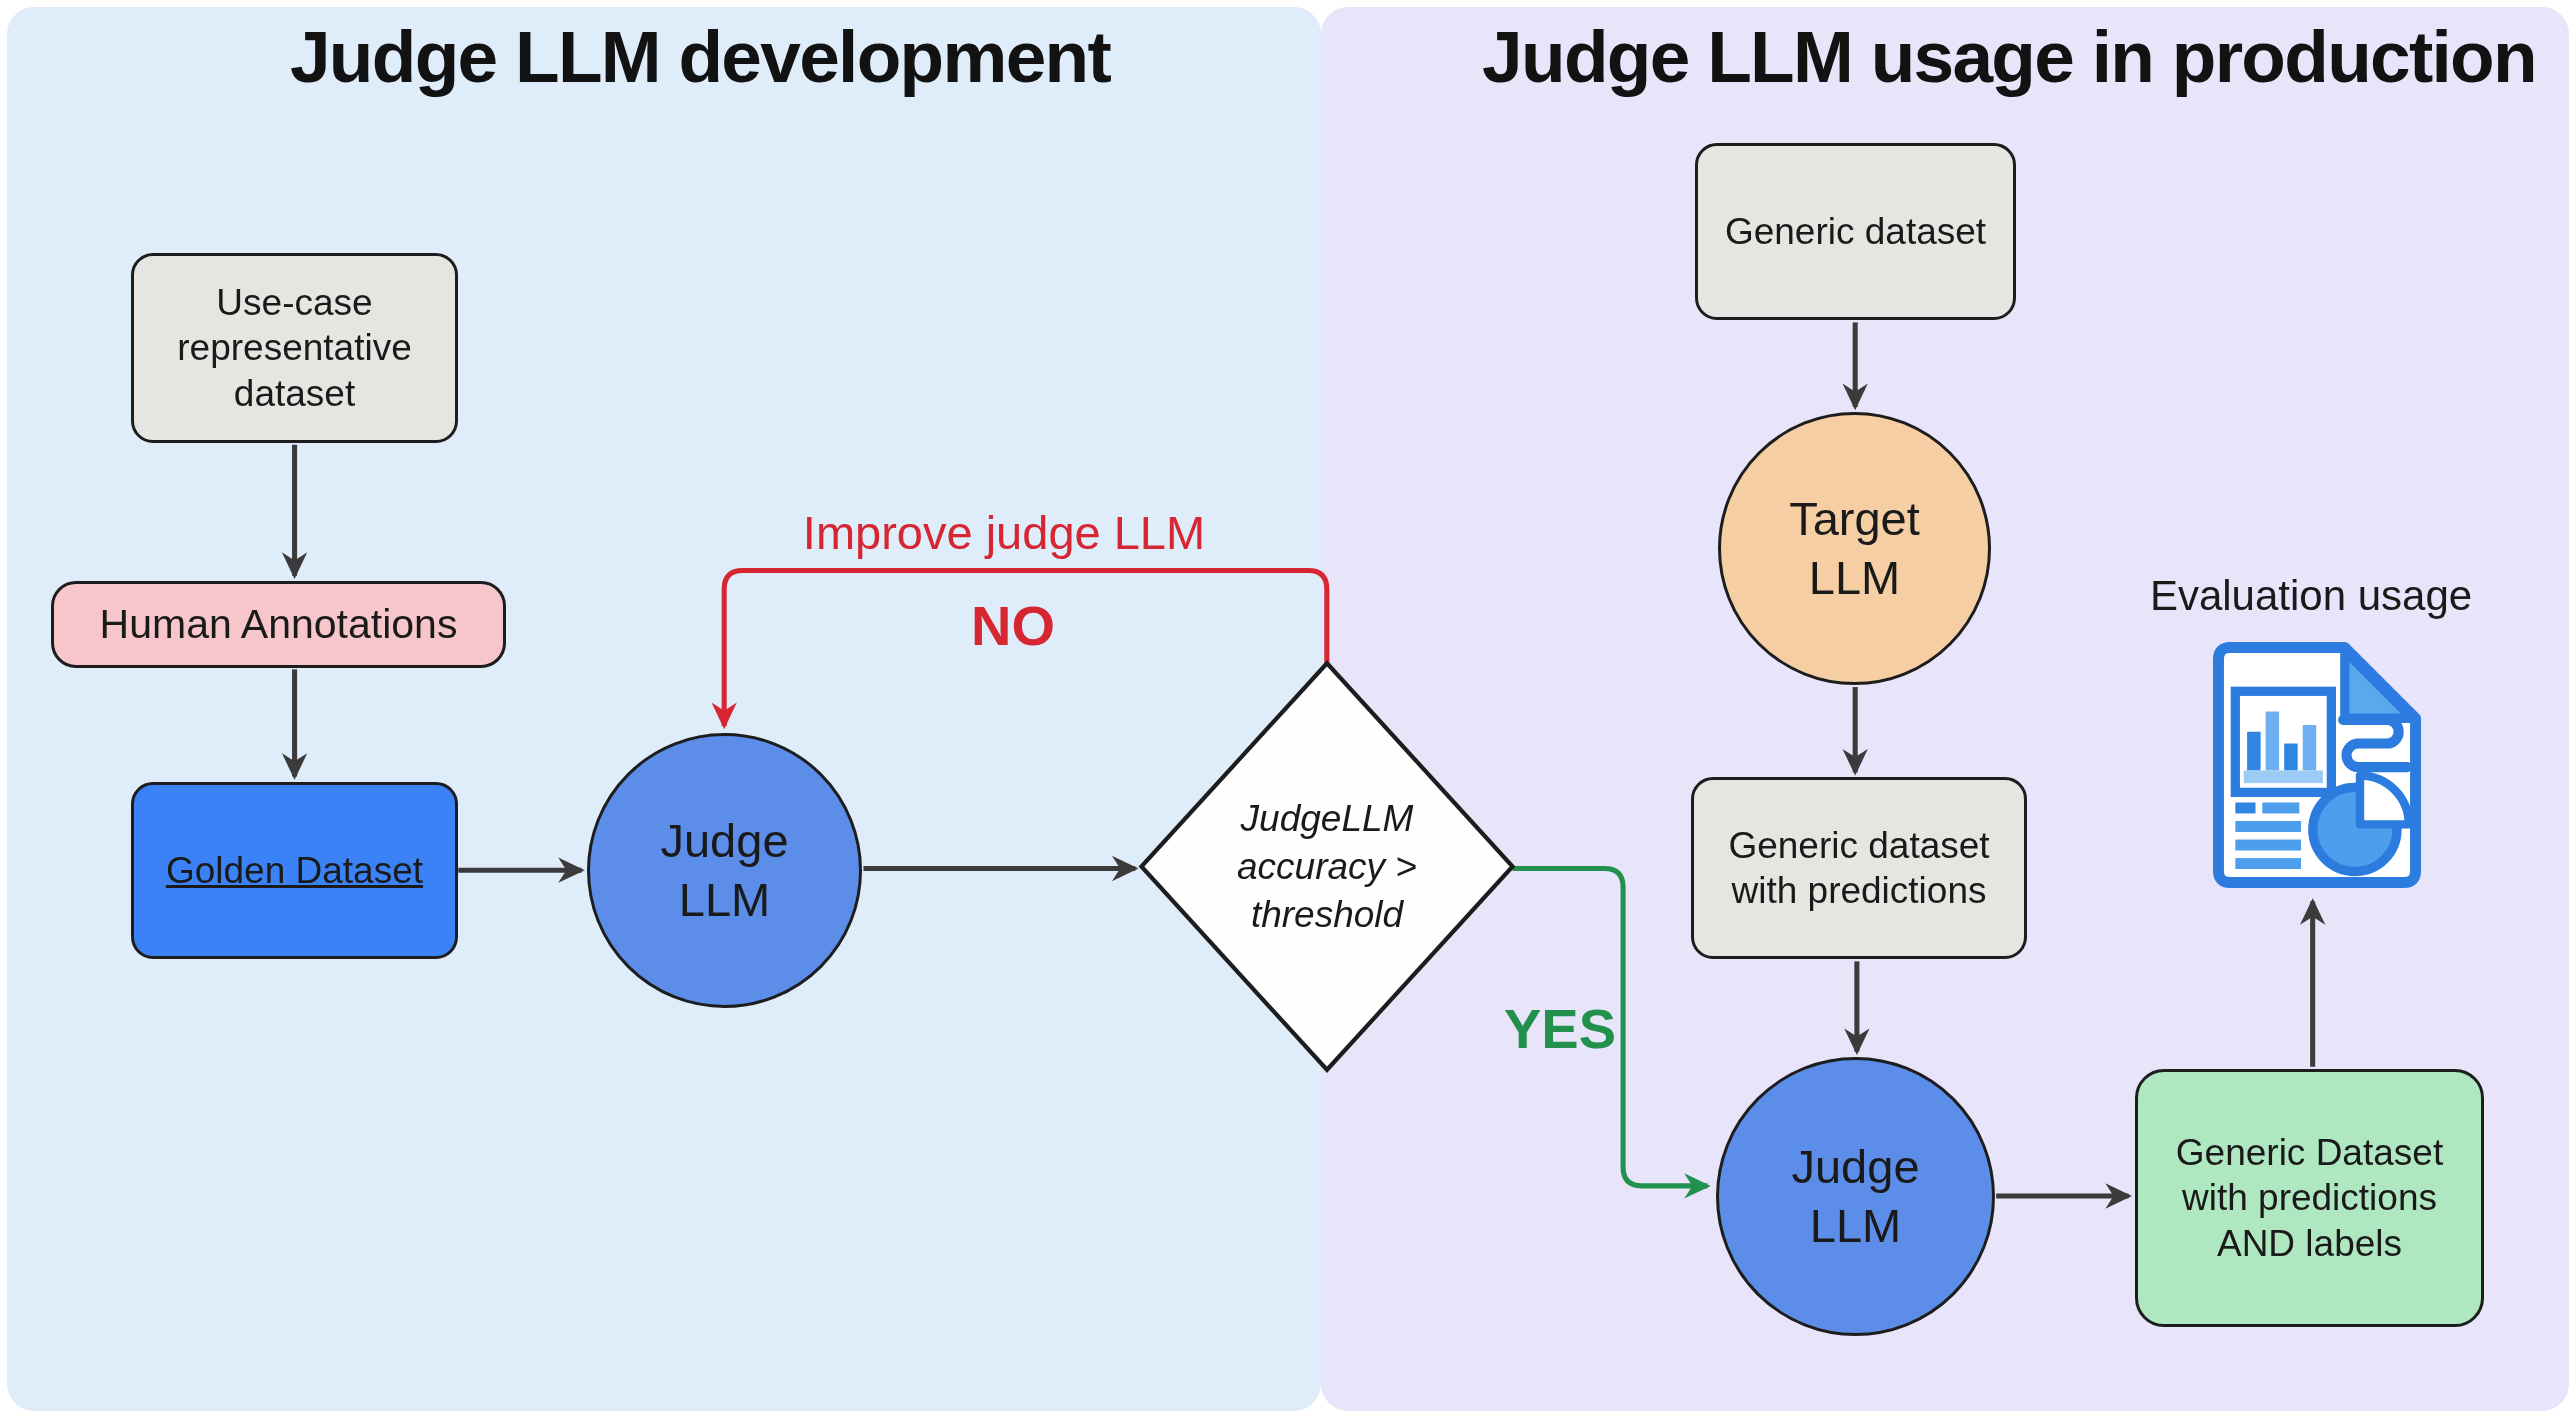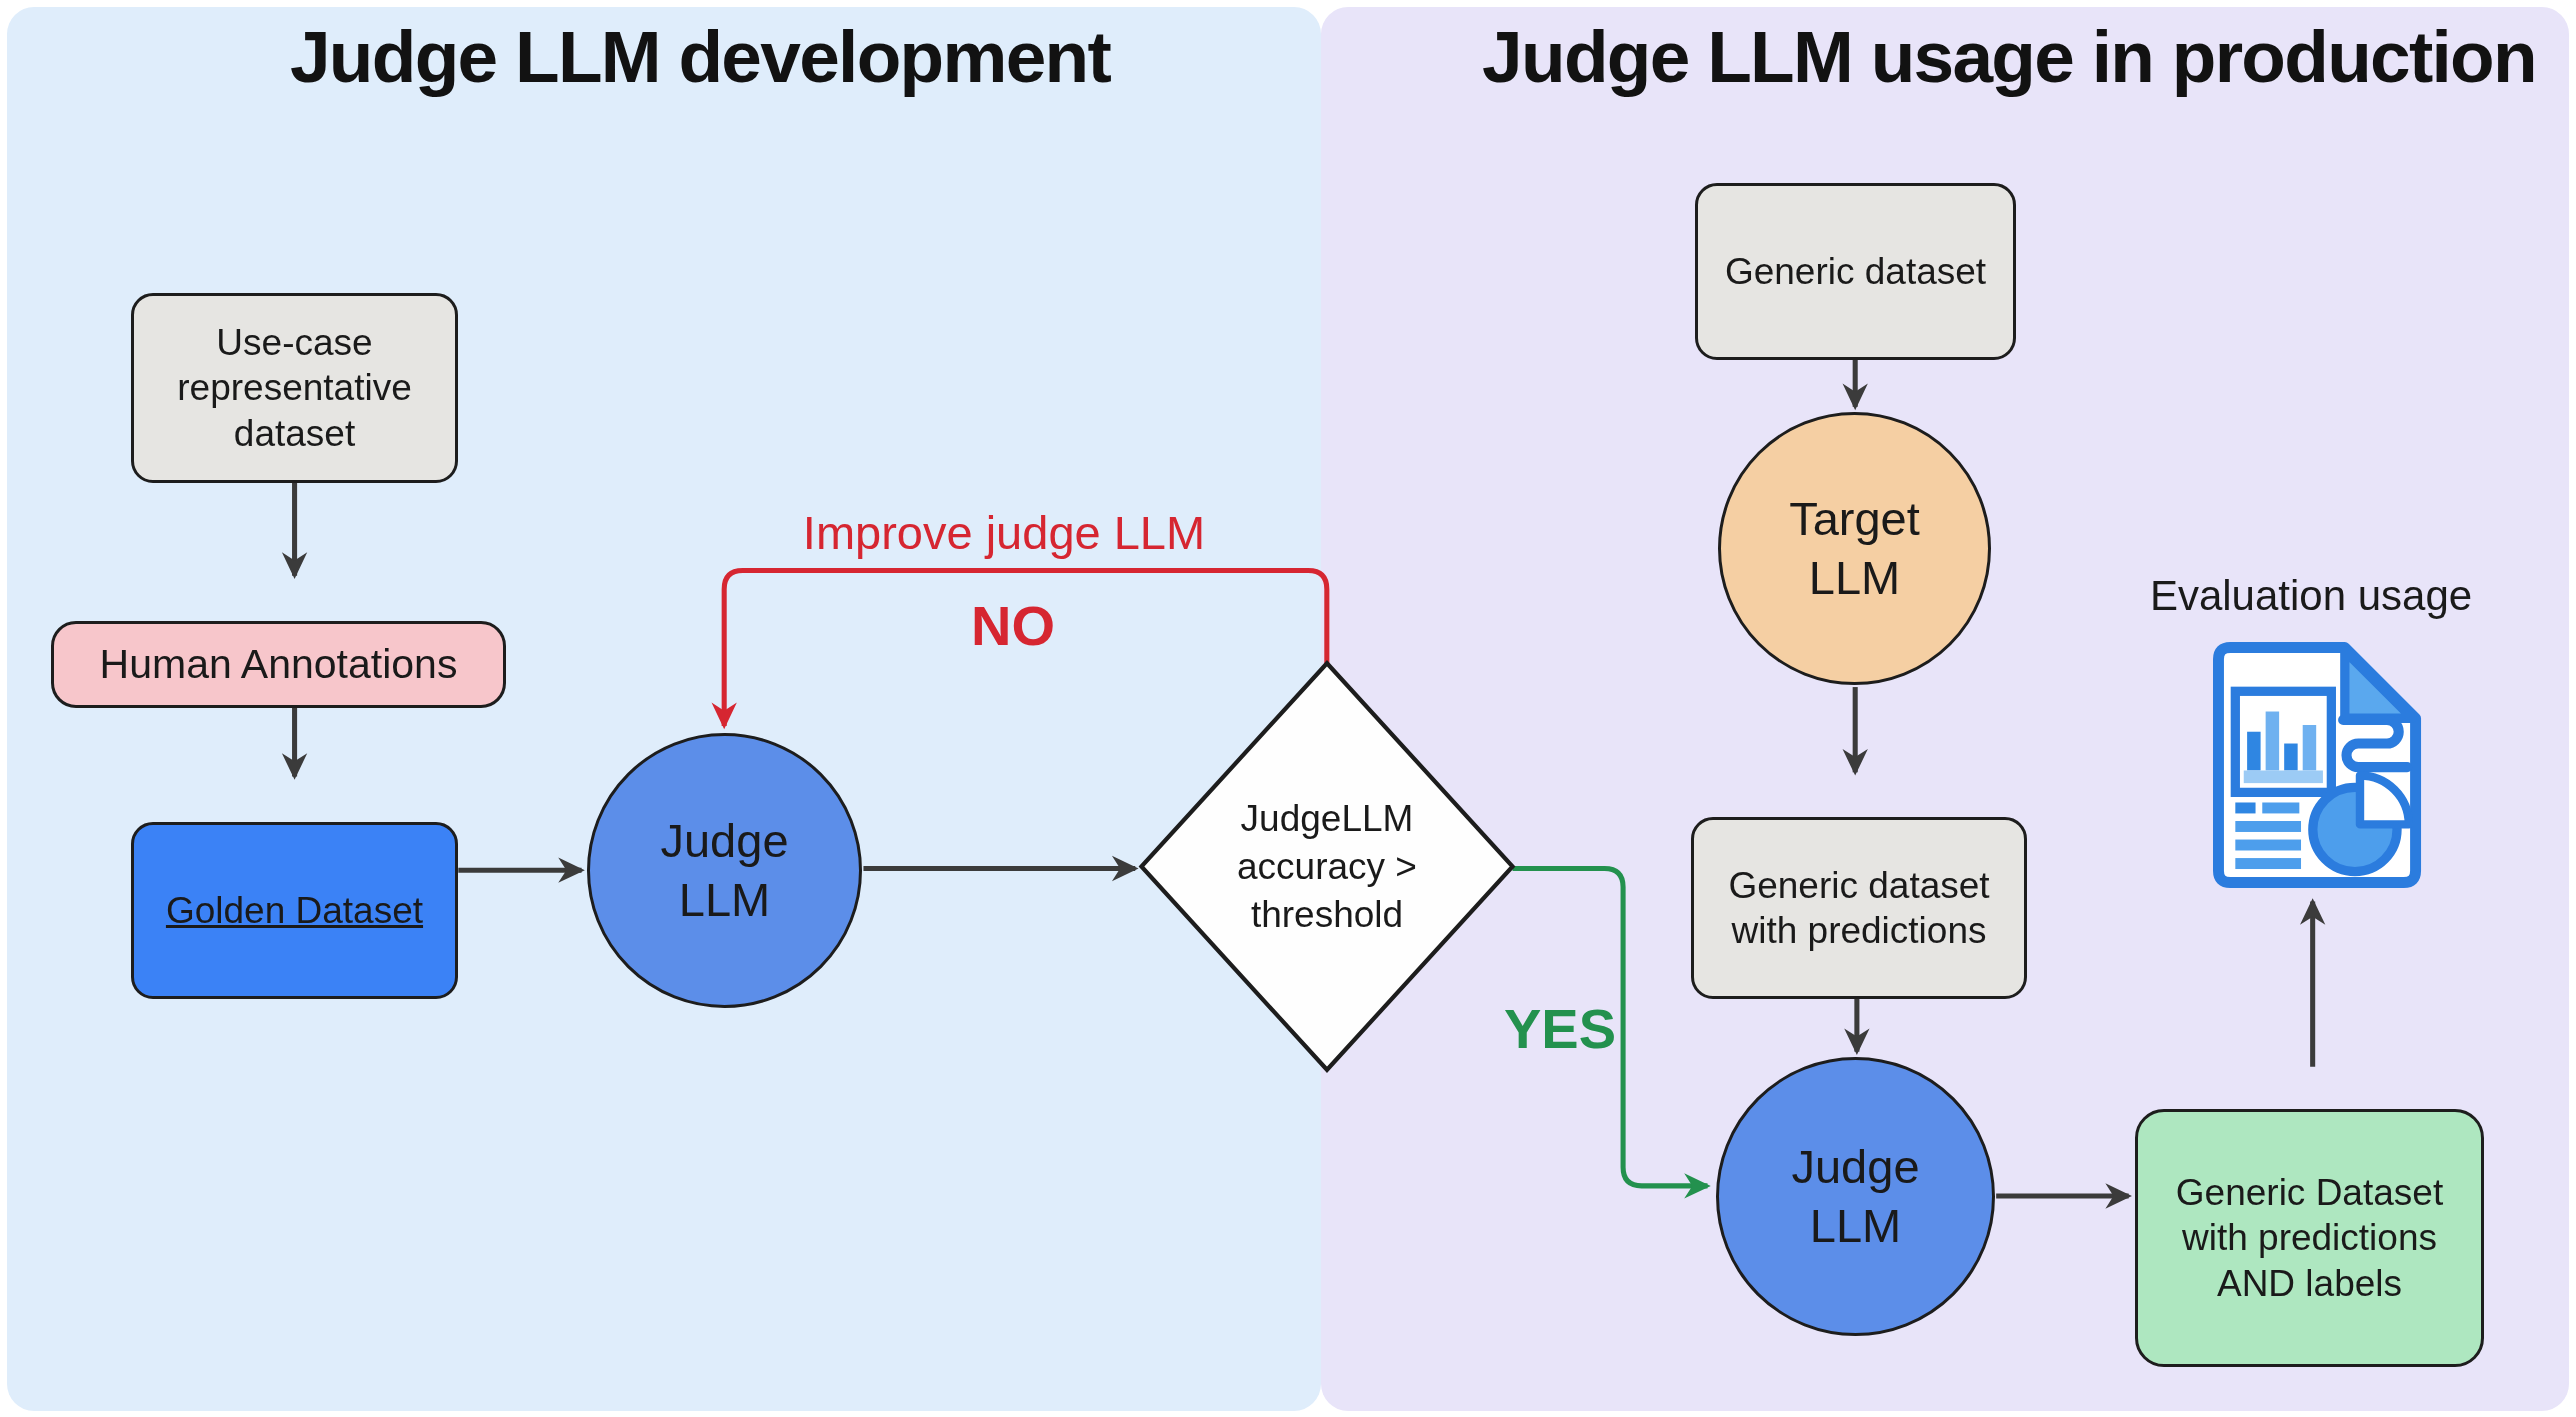--- a/index.html
+++ b/index.html
@@ -13,31 +13,31 @@
   .title{
     position:absolute;top:15px;transform:translateX(-50%);
     font-weight:700;font-size:73px;letter-spacing:-1.7px;color:#121212;white-space:nowrap;
     font-family:"Liberation Sans","DejaVu Sans",sans-serif;
   }
   .node{
     position:absolute;display:flex;align-items:center;justify-content:center;
     text-align:center;border:3.4px solid #1D1D1D;color:#1A1A1A;
     white-space:pre-line;box-sizing:border-box;
   }
-  .rect{border-radius:22px;font-size:37px;line-height:1.22;margin-top:40px;}
+  .rect{border-radius:22px;font-size:37px;line-height:1.22;}
   .circle{border-radius:50%;font-size:47px;line-height:1.25;}
   .gray{background:#E6E5E2;}
   .pink{background:#F7C6CB;border-radius:25px;font-size:41px;}
   .yellow{background:#3b82f6;text-decoration:underline;}
   .blue{background:#5C8EE9;}
   .orange{background:#F5CFA3;}
   .green{background:#AEE7C0;border-radius:29px;}
   .diamond-label{
     position:absolute;left:1327px;top:867px;transform:translate(-50%,-50%);
-    font-size:37px;line-height:1.3;color:#1A1A1A;text-align:center;white-space:pre-line;
+    font-size:37px;line-height:1.3;color:#1A1A1A;text-align:center;white-space:pre-line;font-style:italic;
   }
   .edge-label{position:absolute;transform:translate(-50%,-50%);white-space:nowrap;}
   .lbl-improve{left:1004px;top:532px;color:#D62631;font-size:47px;}
   .lbl-no{left:1013px;top:625px;color:#D62631;font-size:56px;font-weight:700;text-align:center;}
   .lbl-yes{left:1560px;top:1028px;color:#23914E;font-size:56px;font-weight:700;text-align:right;}
   .lbl-report{left:2311px;top:596px;color:#1A1A1A;font-size:42px;}
   svg.layer{position:absolute;left:0;top:0;pointer-events:none;}
 </style>
 </head>
 <body>

